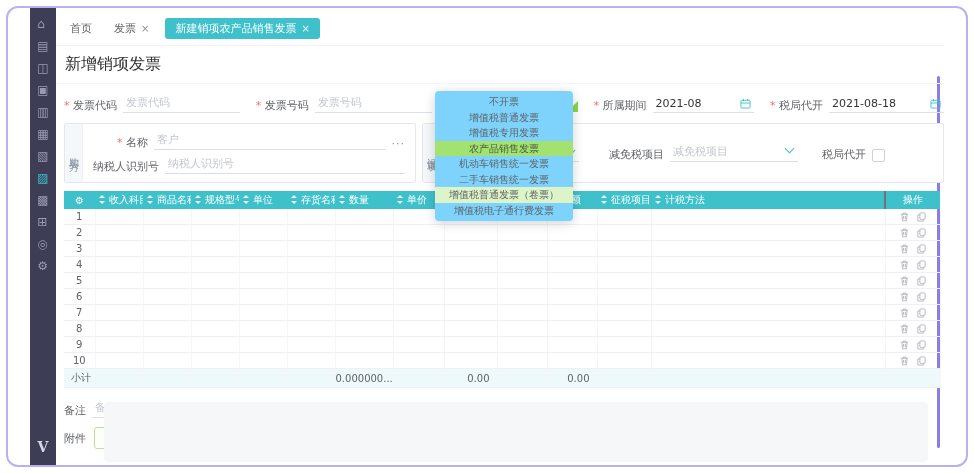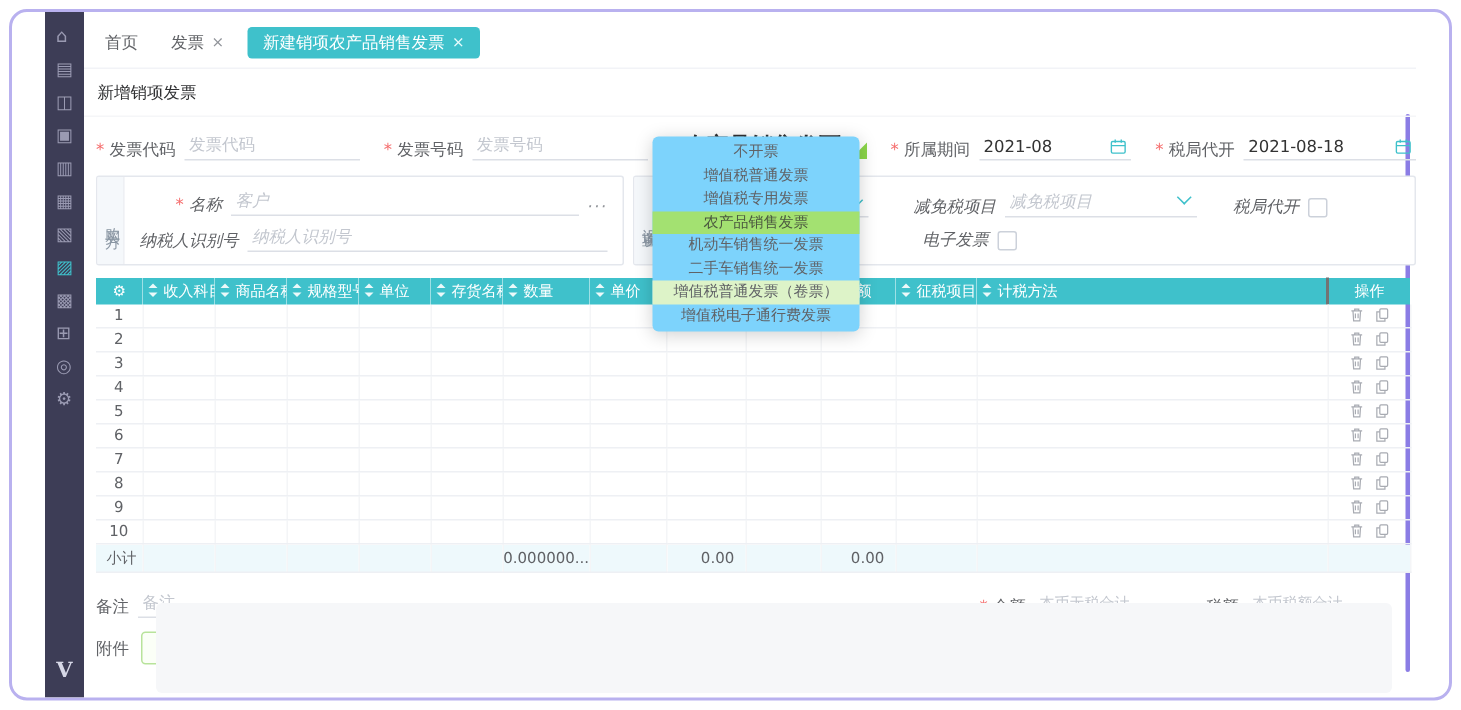--- a/index.html
+++ b/index.html
@@ -12,39 +12,39 @@
   .slogo{margin-top:auto;margin-bottom:10px;color:#d6d7e6;font-size:14px;font-weight:bold;font-family:"DejaVu Serif",serif;}
   
   .vscroll{position:absolute;left:929px;top:68px;width:3px;height:372px;background:#8b7de5;border-radius:2px;}
   
   .content{position:absolute;left:48px;top:0;right:22px;bottom:0;}
   .tabbar{display:flex;align-items:center;gap:10px;padding:10px 0 6px 8px;border-bottom:1px solid #f2f3f7;}
   .tab{font-size:11px;color:#606266;padding:3px 6px;display:flex;align-items:center;gap:5px;cursor:pointer;white-space:nowrap;}
   .tab .close{font-size:10px;color:#909399;}
   .tab.active{background:#3fc1cb;color:#fff;border-radius:3px;padding:3px 10px;}
   .tab.active .close{color:#eafcfd;}
-  .pagetitle{font-size:11px;color:#303133;padding:8px 0 8px 9px;border-bottom:1px solid #f5f6f8;}
+  .pagetitle{font-size:16px;color:#303133;padding:8px 0 8px 9px;border-bottom:1px solid #f5f6f8;}
   
   .frow{display:flex;align-items:flex-end;padding-left:8px;}
   .r1{margin-top:10px;}
   .lbl{font-size:11px;color:#606266;white-space:nowrap;}
   .req::before{content:"* ";color:#f56c6c;}
   .uinput{display:inline-block;border-bottom:1px solid #dcdfe6;font-size:11px;color:#333;padding:0 3px 2px 3px;box-sizing:border-box;white-space:nowrap;position:relative;}
   .ph{color:#c3c7cf;}
   .type-title{font-size:15px;font-weight:bold;color:#303133;margin-left:24px;white-space:nowrap;}
   .tri{width:0;height:0;border-left:11px solid transparent;border-bottom:11px solid #8bd64a;margin:0 0 1px 6px;}
   .cal{display:inline-block;vertical-align:-2px;margin-left:4px;}
   .chev{display:inline-block;width:6px;height:6px;border-right:1.5px solid #3fc1cb;border-bottom:1.5px solid #3fc1cb;transform:rotate(45deg);margin:0 2px 2px 4px;}
   .ml16{margin-left:16px;} .ml24{margin-left:24px;}
   
   .r2{margin-top:10px;display:flex;gap:6px;padding-left:8px;align-items:stretch;}
   .gbox{border:1px solid #e4e7ed;border-radius:2px;display:flex;height:60px;box-sizing:border-box;background:#fff;}
   .gstrip{width:17px;background:#f5f8fb;border-right:1px solid #eef0f4;color:#8a96a3;font-size:10px;display:flex;align-items:center;justify-content:center;writing-mode:vertical-lr;text-orientation:upright;letter-spacing:2px;}
   .gfields{flex:1;display:flex;flex-direction:column;justify-content:space-around;padding:5px 10px;}
-  .fline{display:flex;align-items:flex-end;font-style:italic;}
+  .fline{display:flex;align-items:flex-end;}
   .buyer{width:352px;}
   .mid{flex:1;}
   .more{color:#909399;font-size:11px;letter-spacing:1px;margin-left:6px;cursor:pointer;}
   .cb{width:11px;height:11px;border:1px solid #ccd1da;border-radius:2px;display:inline-block;background:#fff;margin-left:6px;vertical-align:-2px;}
   
   .sheet{margin:8px 0 0 8px;border-collapse:collapse;table-layout:fixed;width:876px;font-size:10px;}
   .sheet th{background:#3fc1cb;color:#fff;font-weight:normal;height:18px;padding:0 0 0 14px;text-align:left;position:relative;white-space:nowrap;overflow:hidden;}
   .sheet th.cmid{text-align:center;padding:0;}
   .sheet th.action{border-left:2px solid #737373;}
   .sheet td{height:15px;border-bottom:1px solid #eef0f4;border-right:1px solid #f4f5f7;padding:0;color:#606266;white-space:nowrap;overflow:hidden;}
@@ -155,24 +155,20 @@
         <div class="gfields">
           <div class="fline">
             <span class="uinput" style="width:128px;">
                 <span style="float:right"><span class="chev"></span></span>
               </span>
             <span class="lbl" style="margin-left:30px;">减免税项目</span>
             <span class="uinput" style="width:128px;margin-left:6px;"><span class="ph">减免税项目</span><span style="float:right"><span class="chev"></span></span></span>
             <span class="lbl ml24">税局代开</span>
             <span class="cb"></span>
           </div>
-          <div class="fline">
-            <span class="lbl" style="margin-left:164px;">电子发票</span>
-            <span class="cb"></span>
-          </div>
         </div>
       </div>
     </div>
 
     <table class="sheet" id="sheet">
         <colgroup>
           <col style="width: 31px;">
           <col style="width: 48px;">
           <col style="width: 48px;">
           <col style="width: 48px;">

